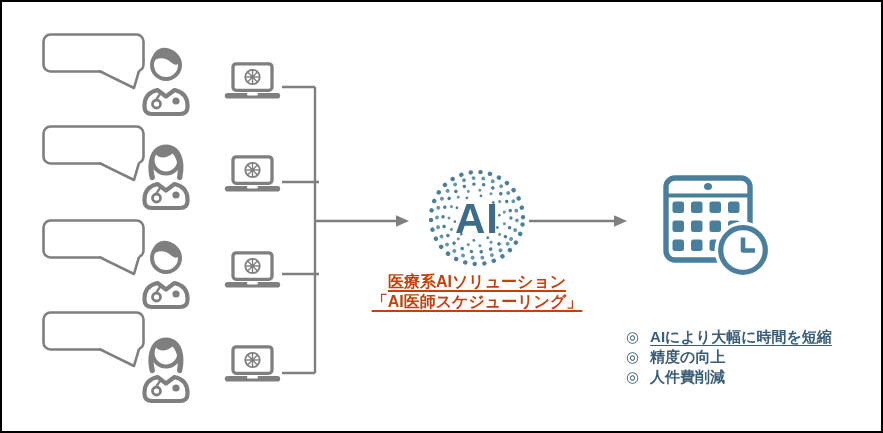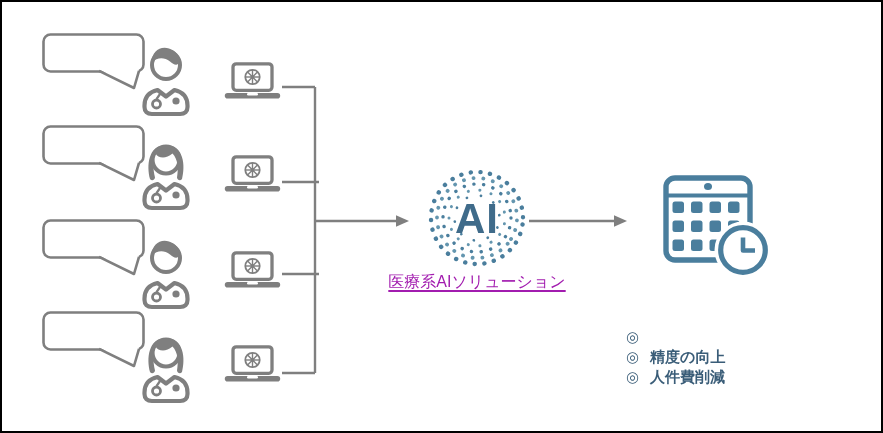--- a/index.html
+++ b/index.html
@@ -4,21 +4,21 @@
 <style>
   html,body{margin:0;padding:0;background:#fff;}
   .stage{
     position:relative;width:883px;height:433px;background:#fff;
     border:2px solid #000;box-sizing:border-box;overflow:hidden;
     font-family:"Liberation Sans","DejaVu Sans",sans-serif;
   }
   .abs{position:absolute;}
   svg{display:block;}
   .heading{
-    color:#a21caf;font-weight:normal;font-size:16px;line-height:20px;
+    color:#c2410c;font-weight:bold;font-size:16px;line-height:20px;
     text-align:center;white-space:nowrap;
   }
   .heading .hline{
     display:block;text-decoration:underline;
     text-decoration-thickness:1.5px;text-underline-offset:3px;
   }
   .benefits{color:#3a5d78;font-weight:bold;font-size:15px;}
   .benefit-row{display:flex;align-items:center;gap:11px;height:20px;line-height:20px;white-space:nowrap;}
   .benefit-row .marker{font-size:15px;}
   .underlined{text-decoration:underline;text-decoration-thickness:1.3px;text-underline-offset:2.5px;}
@@ -149,29 +149,31 @@
       <circle r="40" stroke="#6496af" stroke-width="3.8" stroke-dasharray="0.1 9.7" transform="rotate(40)"></circle>
       <circle r="34" stroke="#4a7e9d" stroke-width="3.4" stroke-dasharray="0.1 9.7" transform="rotate(0)"></circle>
       <circle r="28" stroke="#6496af" stroke-width="3" stroke-dasharray="0.1 11.6" transform="rotate(60)"></circle>
       <circle r="22.5" stroke="#4a7e9d" stroke-width="2.7" stroke-dasharray="0.1 14.1" transform="rotate(25)"></circle>
     </g>
     <text x="0" y="15" text-anchor="middle" font-size="42" font-weight="bold" letter-spacing="1" fill="#3f6b8a" font-family="Liberation Sans, DejaVu Sans, sans-serif">AI</text>
   </svg>
 
   <div class="abs heading" style="left:353px;top:270px;width:244px">
     <span class="hline">医療系AIソリューション</span>
+    <span class="hline">「AI医師スケジューリング」</span>
   </div>
 
   <svg class="abs" style="left:660px;top:172px" width="112" height="104">
       <use href="#sym-calendar-clock"></use>
     </svg>
 
   <div class="abs benefits" style="left:624px;top:325px">
     <div class="benefit-row">
       <span class="marker">◎</span>
+      <span class="underlined">AIにより大幅に時間を短縮</span>
     </div>
     <div class="benefit-row">
       <span class="marker">◎</span>
       <span>精度の向上</span>
     </div>
     <div class="benefit-row">
       <span class="marker">◎</span>
       <span>人件費削減</span>
     </div>
   </div>

